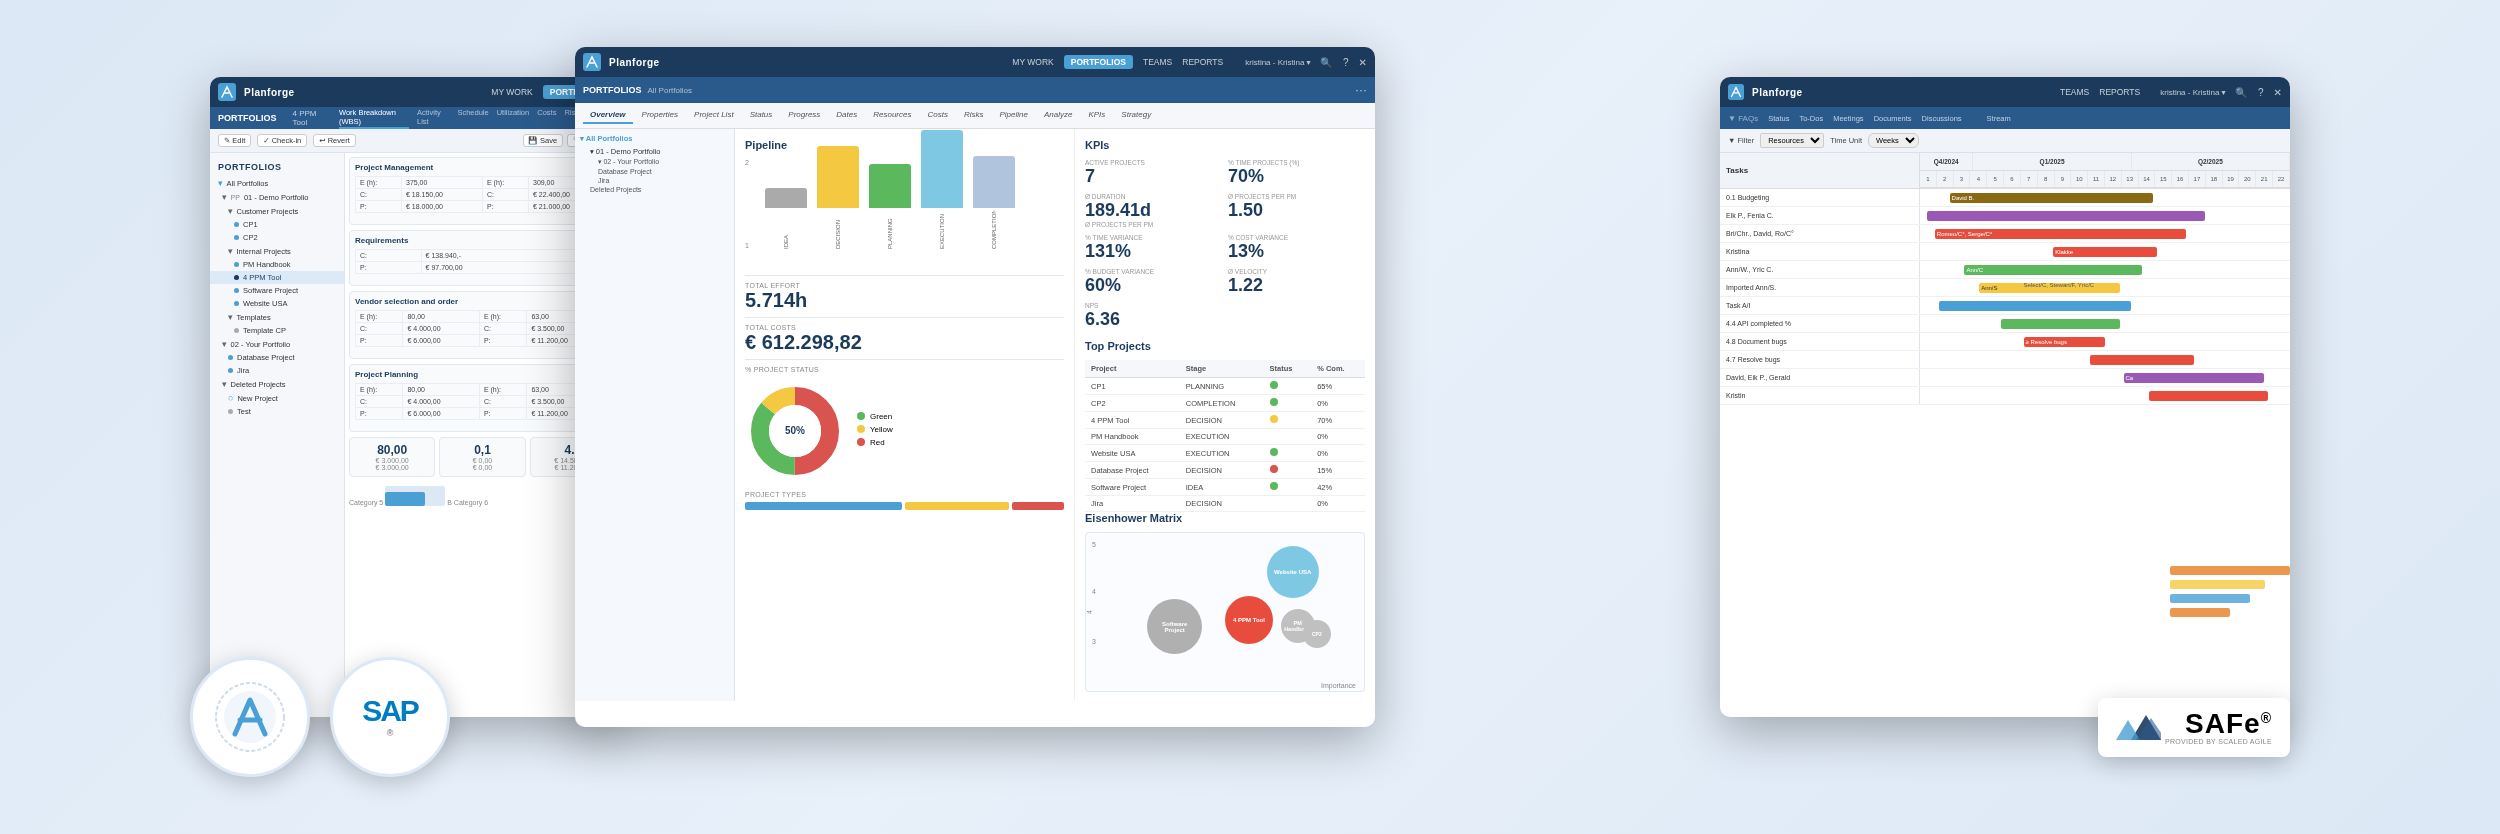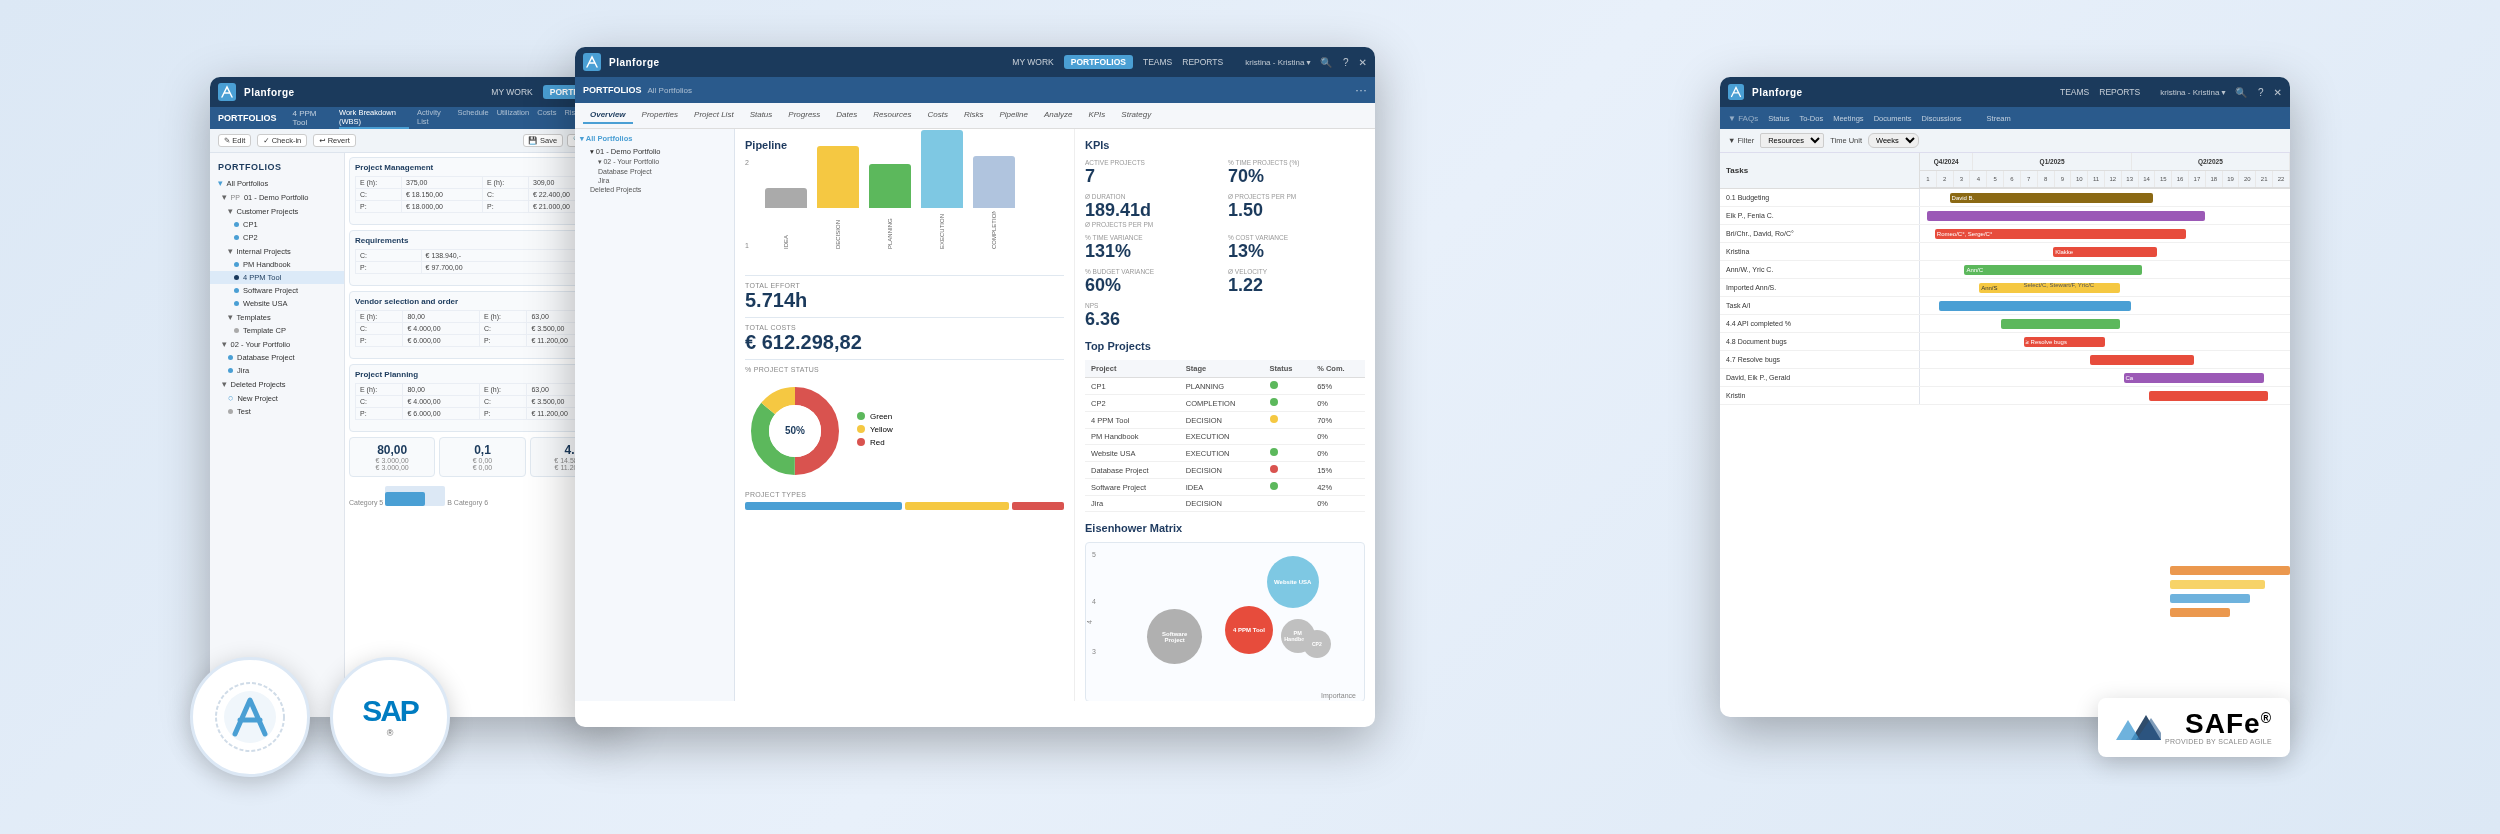--- a/index.html
+++ b/index.html
@@ -1032,21 +1032,21 @@
                   </tr>
                   <tr>
                     <td>Jira</td>
                     <td>DECISION</td>
                     <td></td>
                     <td>0%</td>
                   </tr>
                 </tbody>
               </table>
 
-              <div style="margin-top:10px;">
+              <div style="">
                 <div class="section-title">Eisenhower Matrix</div>
                 <div style="position:relative;height:160px;border:1px solid #e0e8f0;border-radius:4px;margin-top:6px;background:#fafcff;">
 
                   <div style="position:absolute;bottom:2px;right:8px;font-size:7px;color:#888;">Importance</div>
                   <div style="position:absolute;left:2px;top:50%;transform:translateY(-50%) rotate(-90deg);font-size:7px;color:#888;transform-origin:center;">4</div>
 
                   <div style="position:absolute;left:6px;top:8px;font-size:7px;color:#888;">5</div>
                   <div style="position:absolute;left:6px;top:55px;font-size:7px;color:#888;">4</div>
                   <div style="position:absolute;left:6px;top:105px;font-size:7px;color:#888;">3</div>
 

